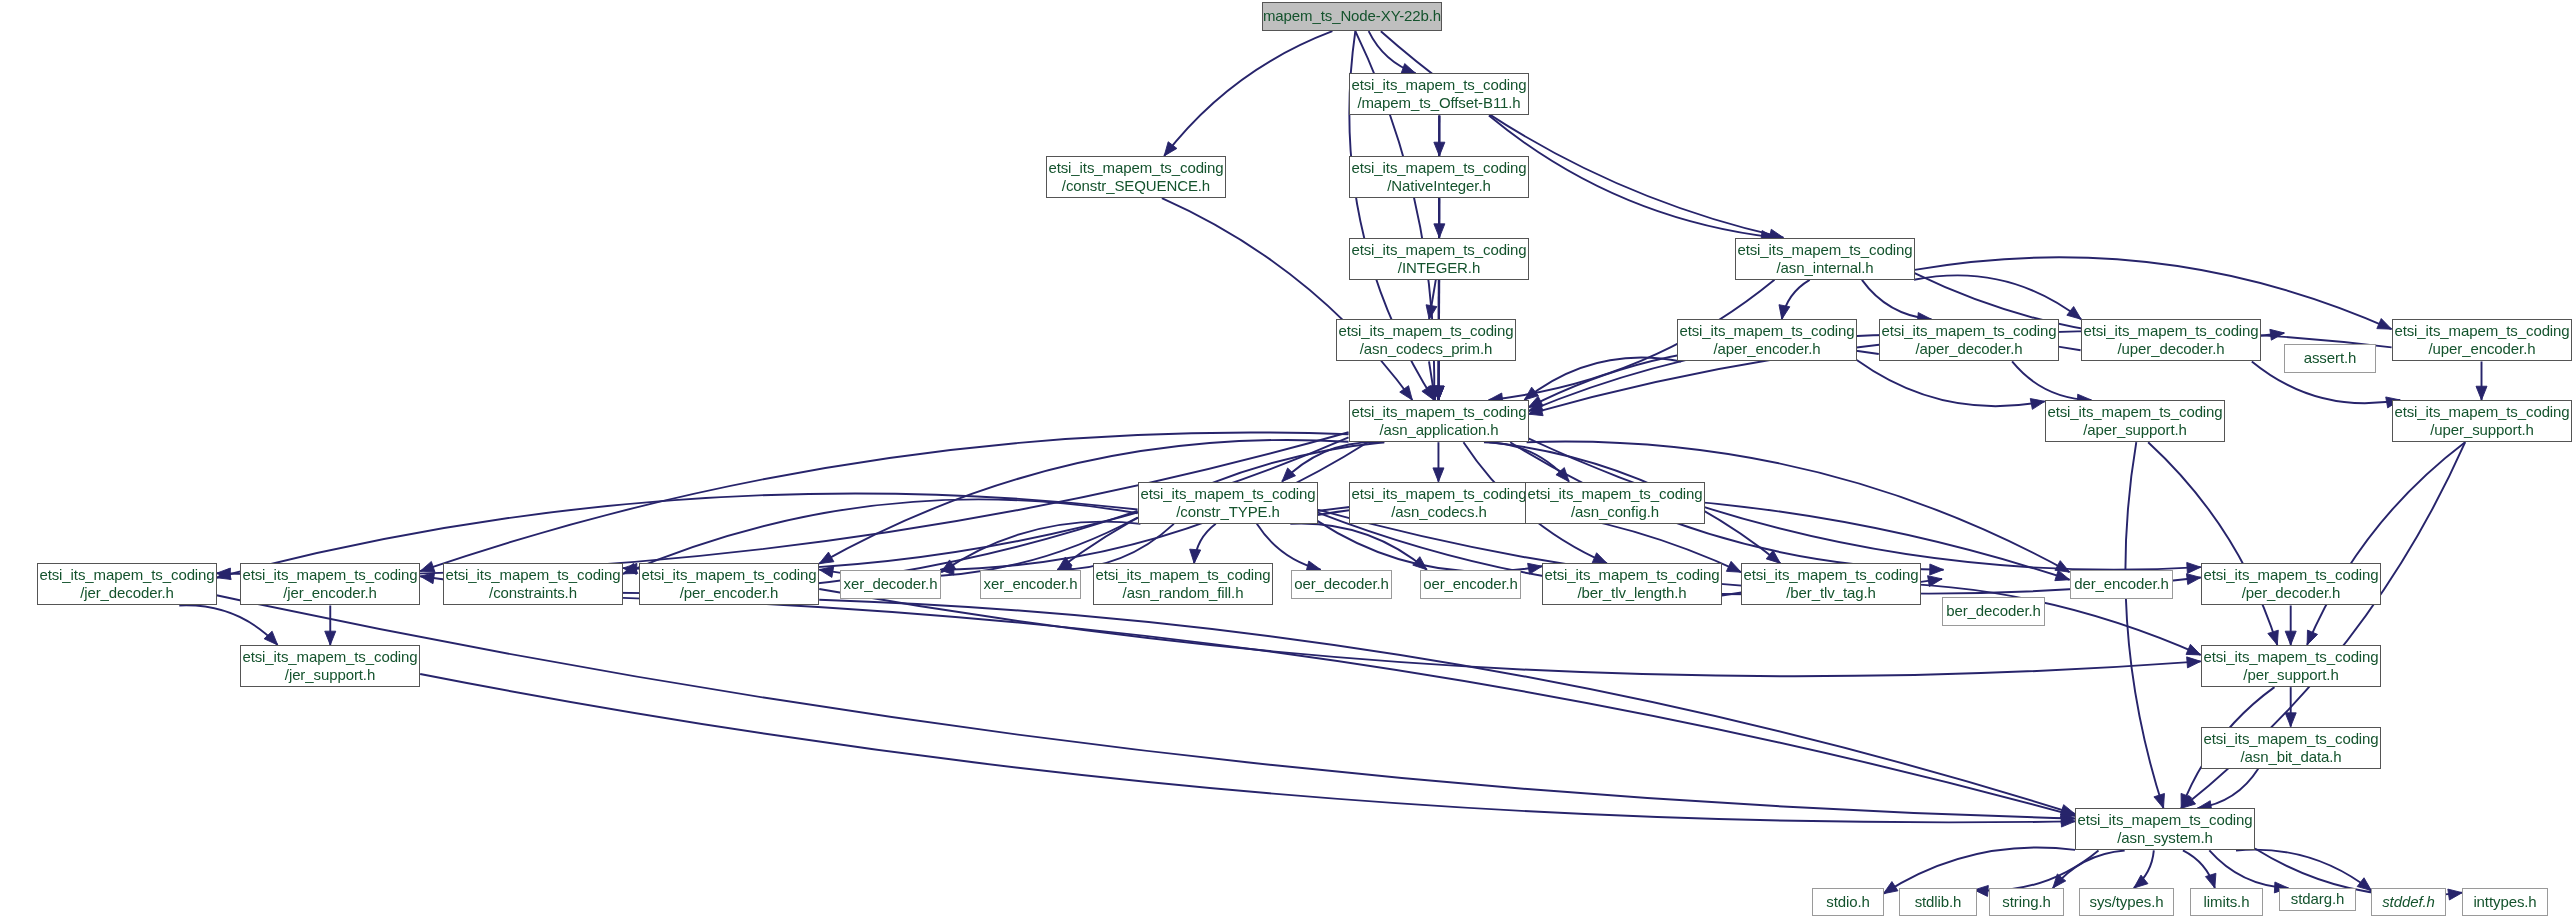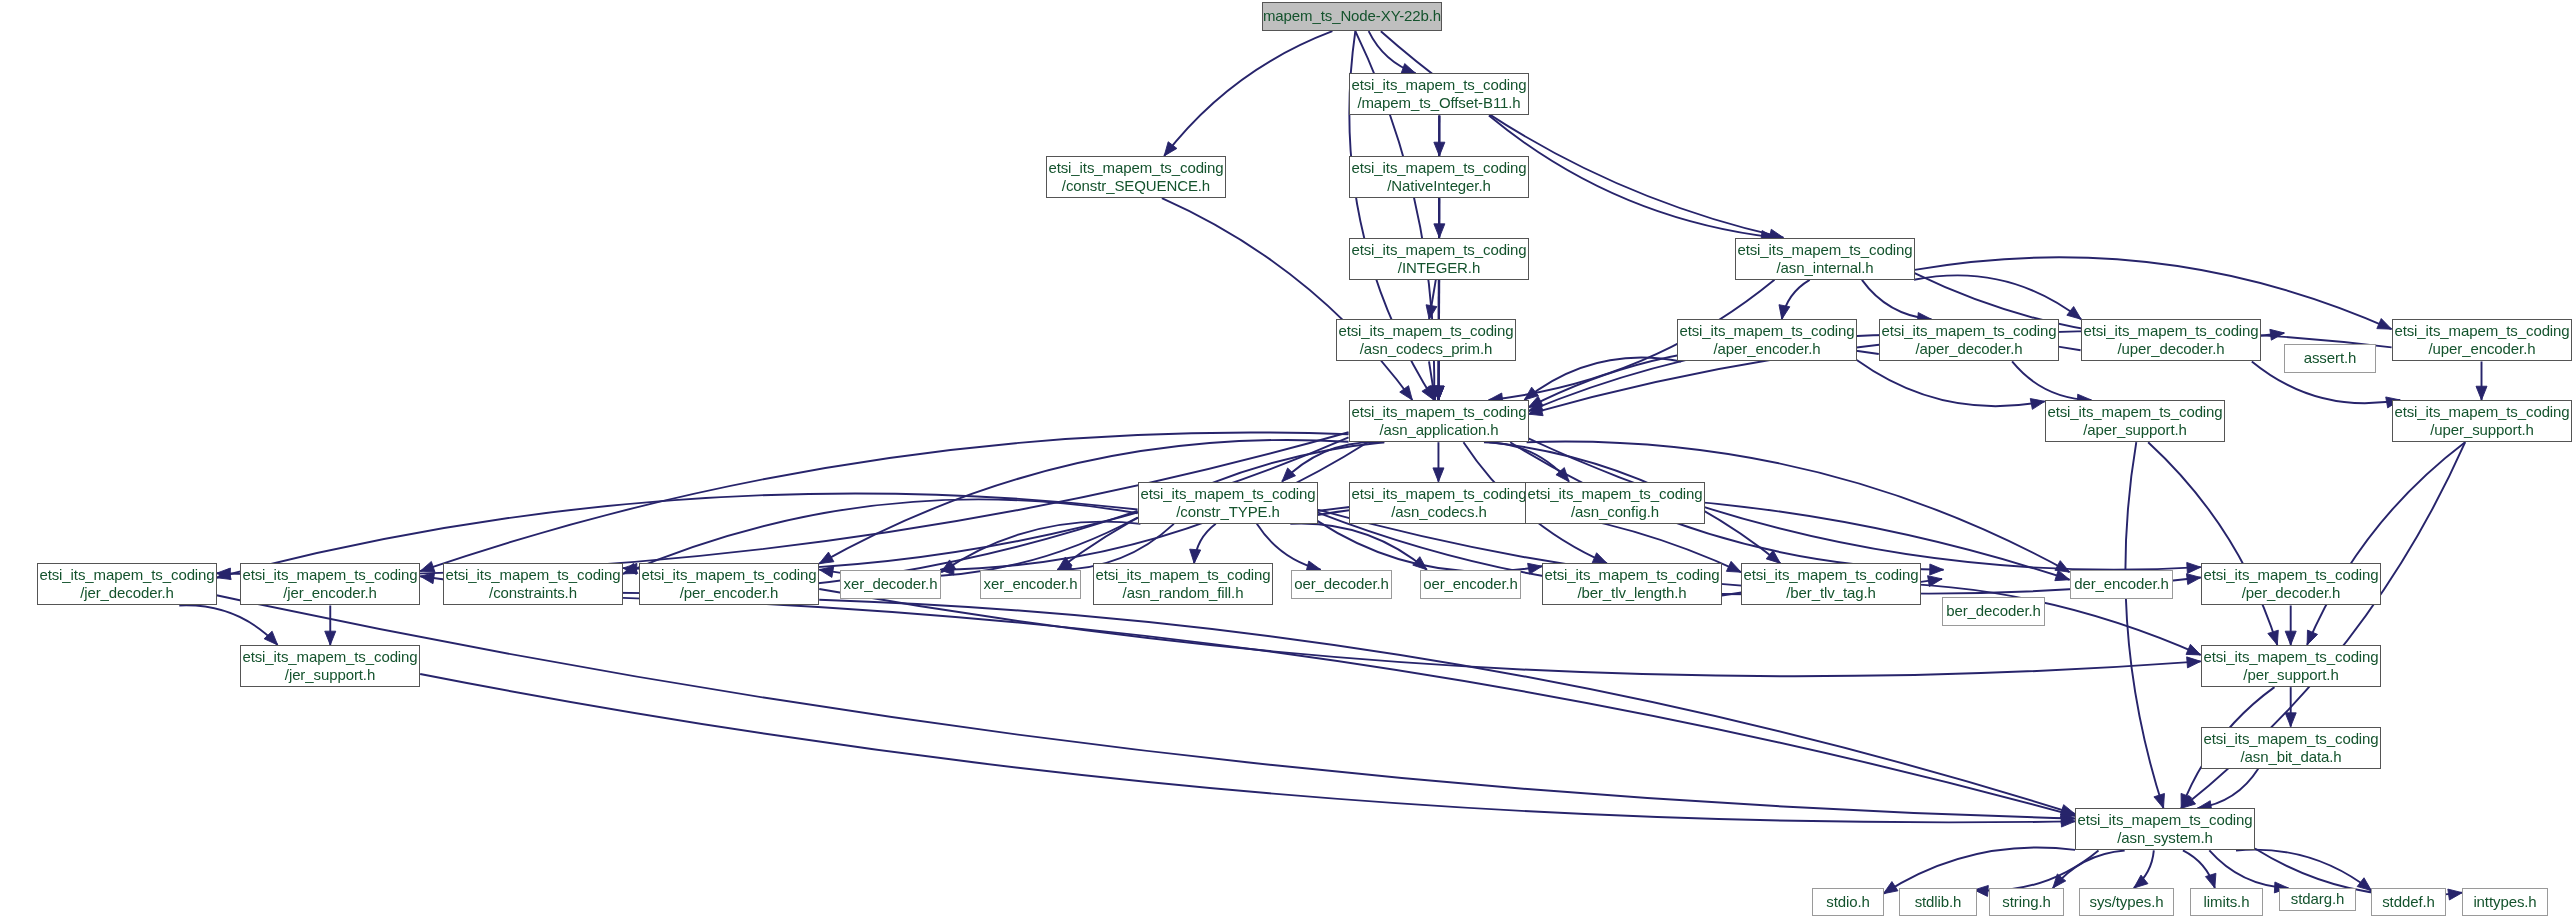--- a/index.html
+++ b/index.html
@@ -378,21 +378,21 @@
       </div>
       <div class="node-box " style="left: 2079px; top: 888px; width: 95px; height: 27.5px;">
         <span class="node-line">sys/types.h</span>
       </div>
       <div class="node-box " style="left: 2190px; top: 888px; width: 73px; height: 27.5px;">
         <span class="node-line">limits.h</span>
       </div>
       <div class="node-box " style="left: 2279px; top: 888px; width: 77px; height: 23px;">
         <span class="node-line">stdarg.h</span>
       </div>
-      <div class="node-box " style="left: 2371px; top: 888px; width: 75px; height: 27.5px;">
+      <div class="node-box " style="left: 2371px; top: 888px; width: 75px; height: 27.5px; font-style: italic;">
         <span class="node-line">stddef.h</span>
       </div>
       <div class="node-box " style="left: 2462px; top: 888px; width: 86px; height: 27.5px;">
         <span class="node-line">inttypes.h</span>
       </div>
     </div>
 </div>
 
 
 </body></html>

